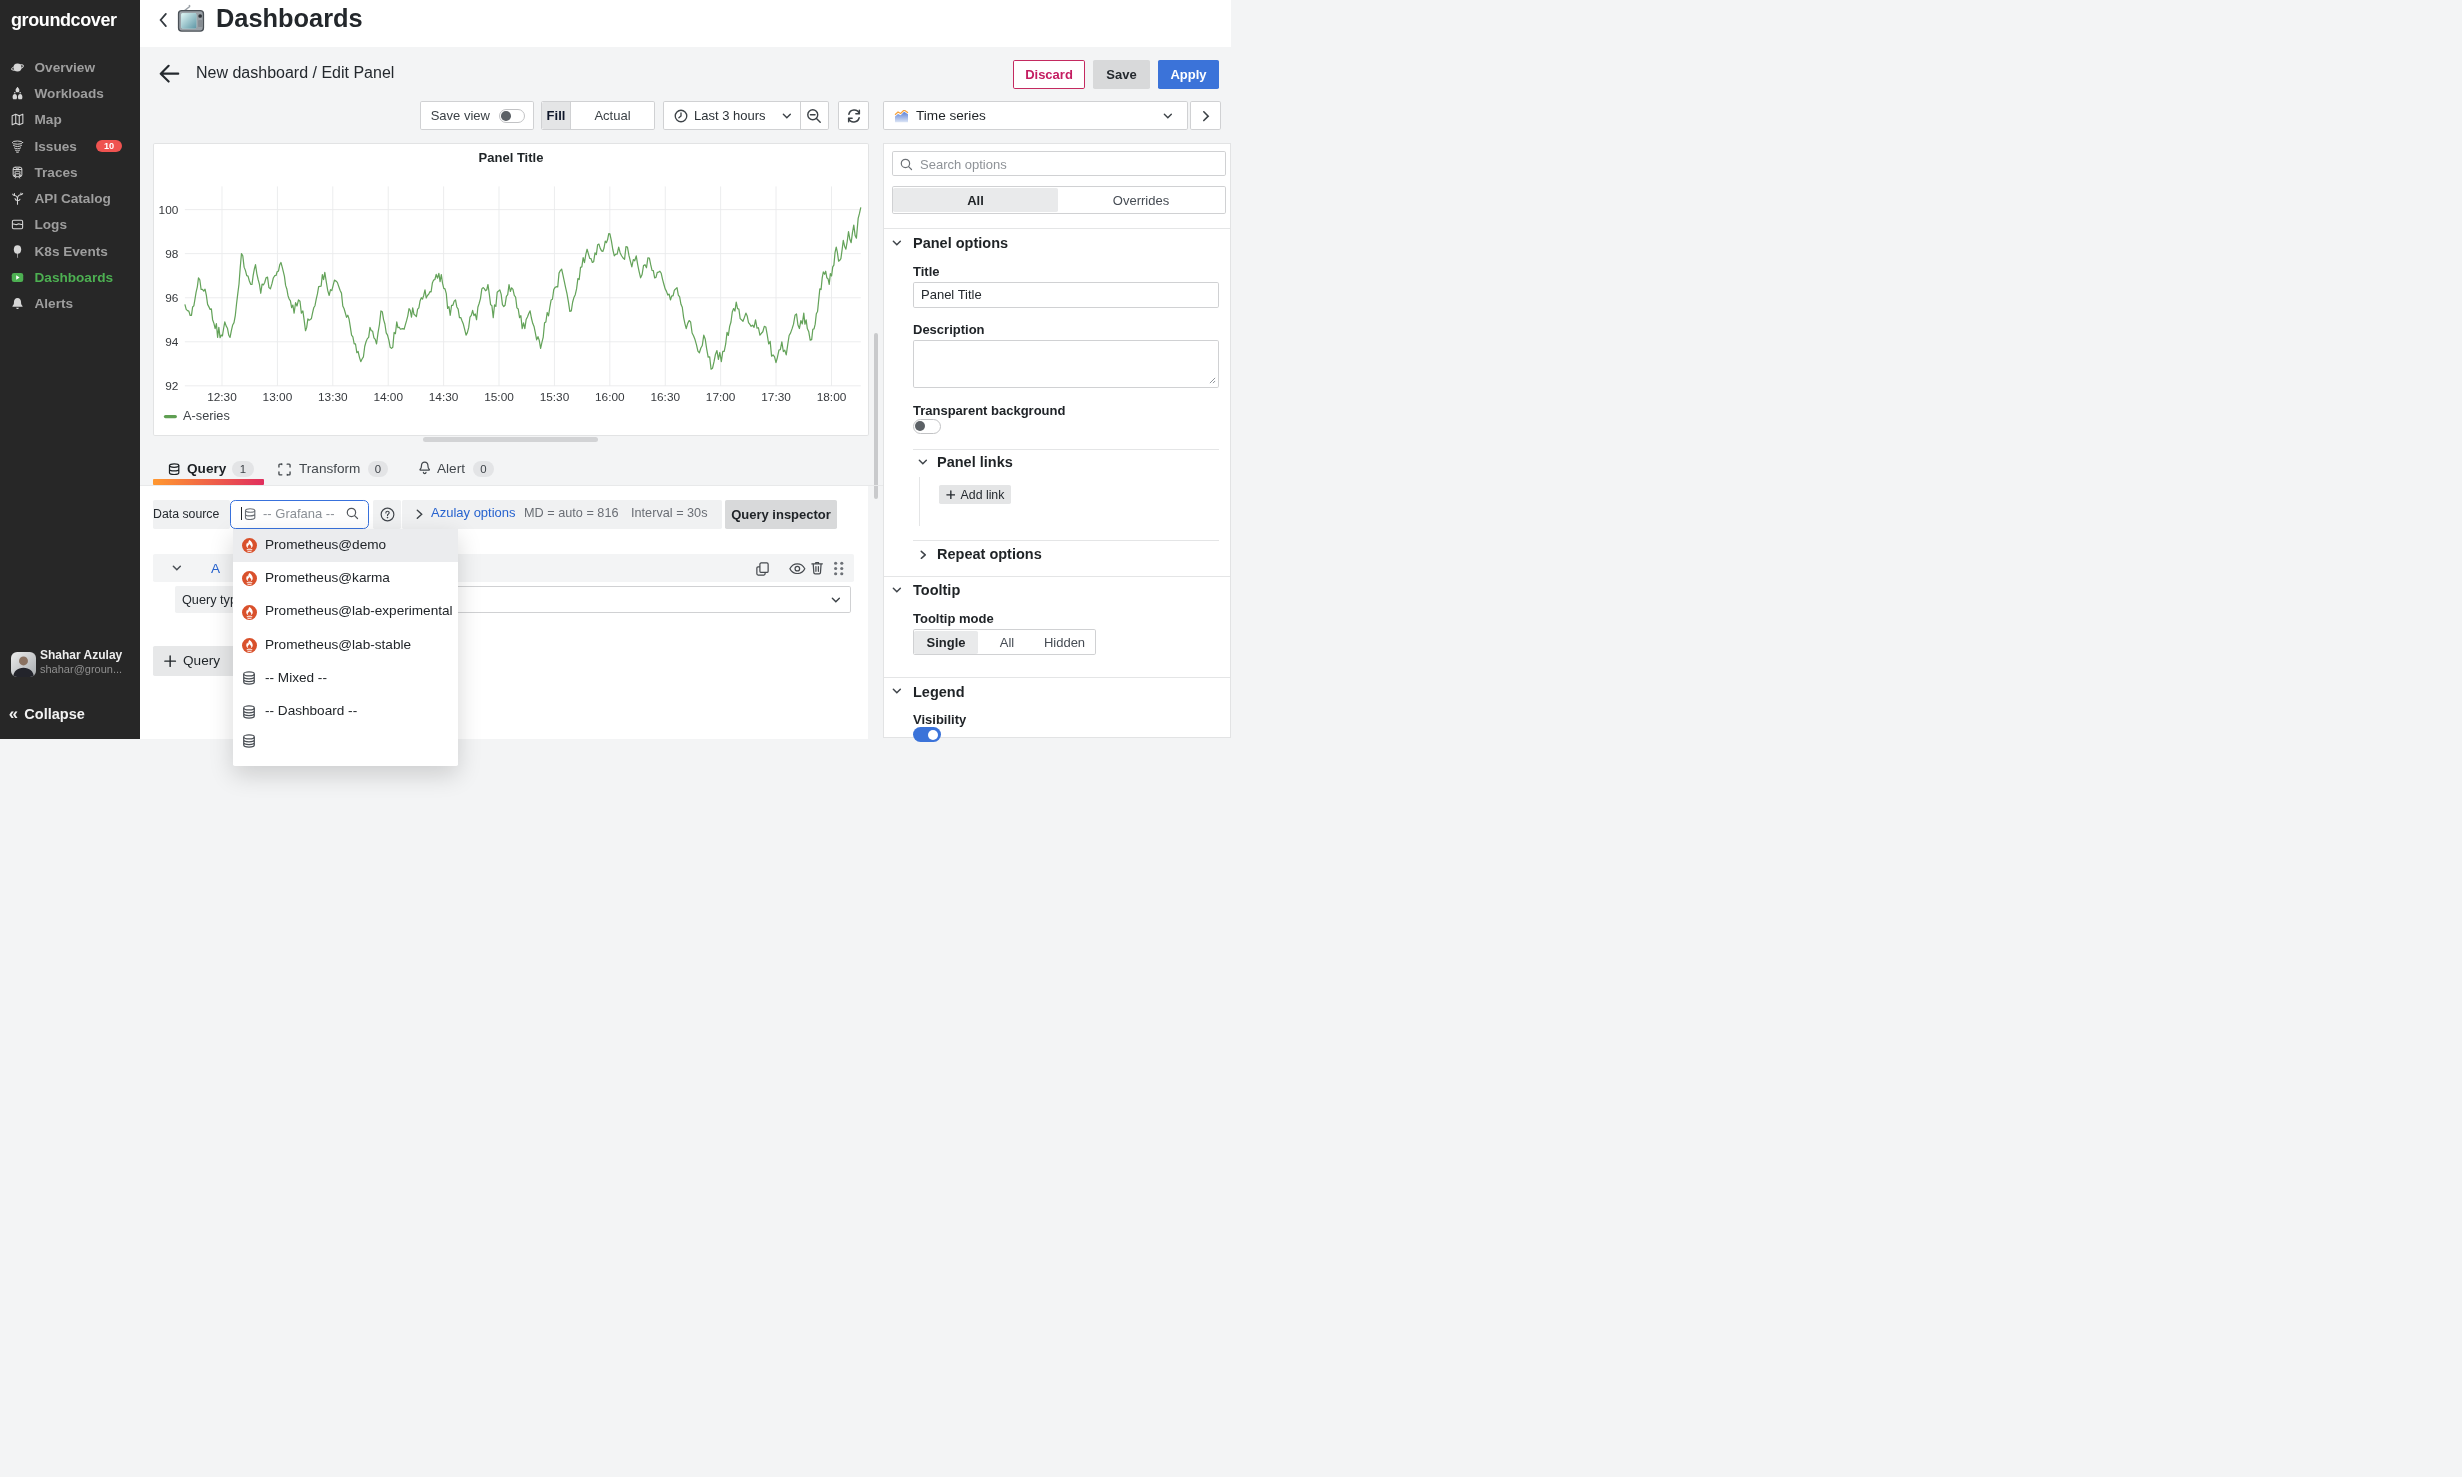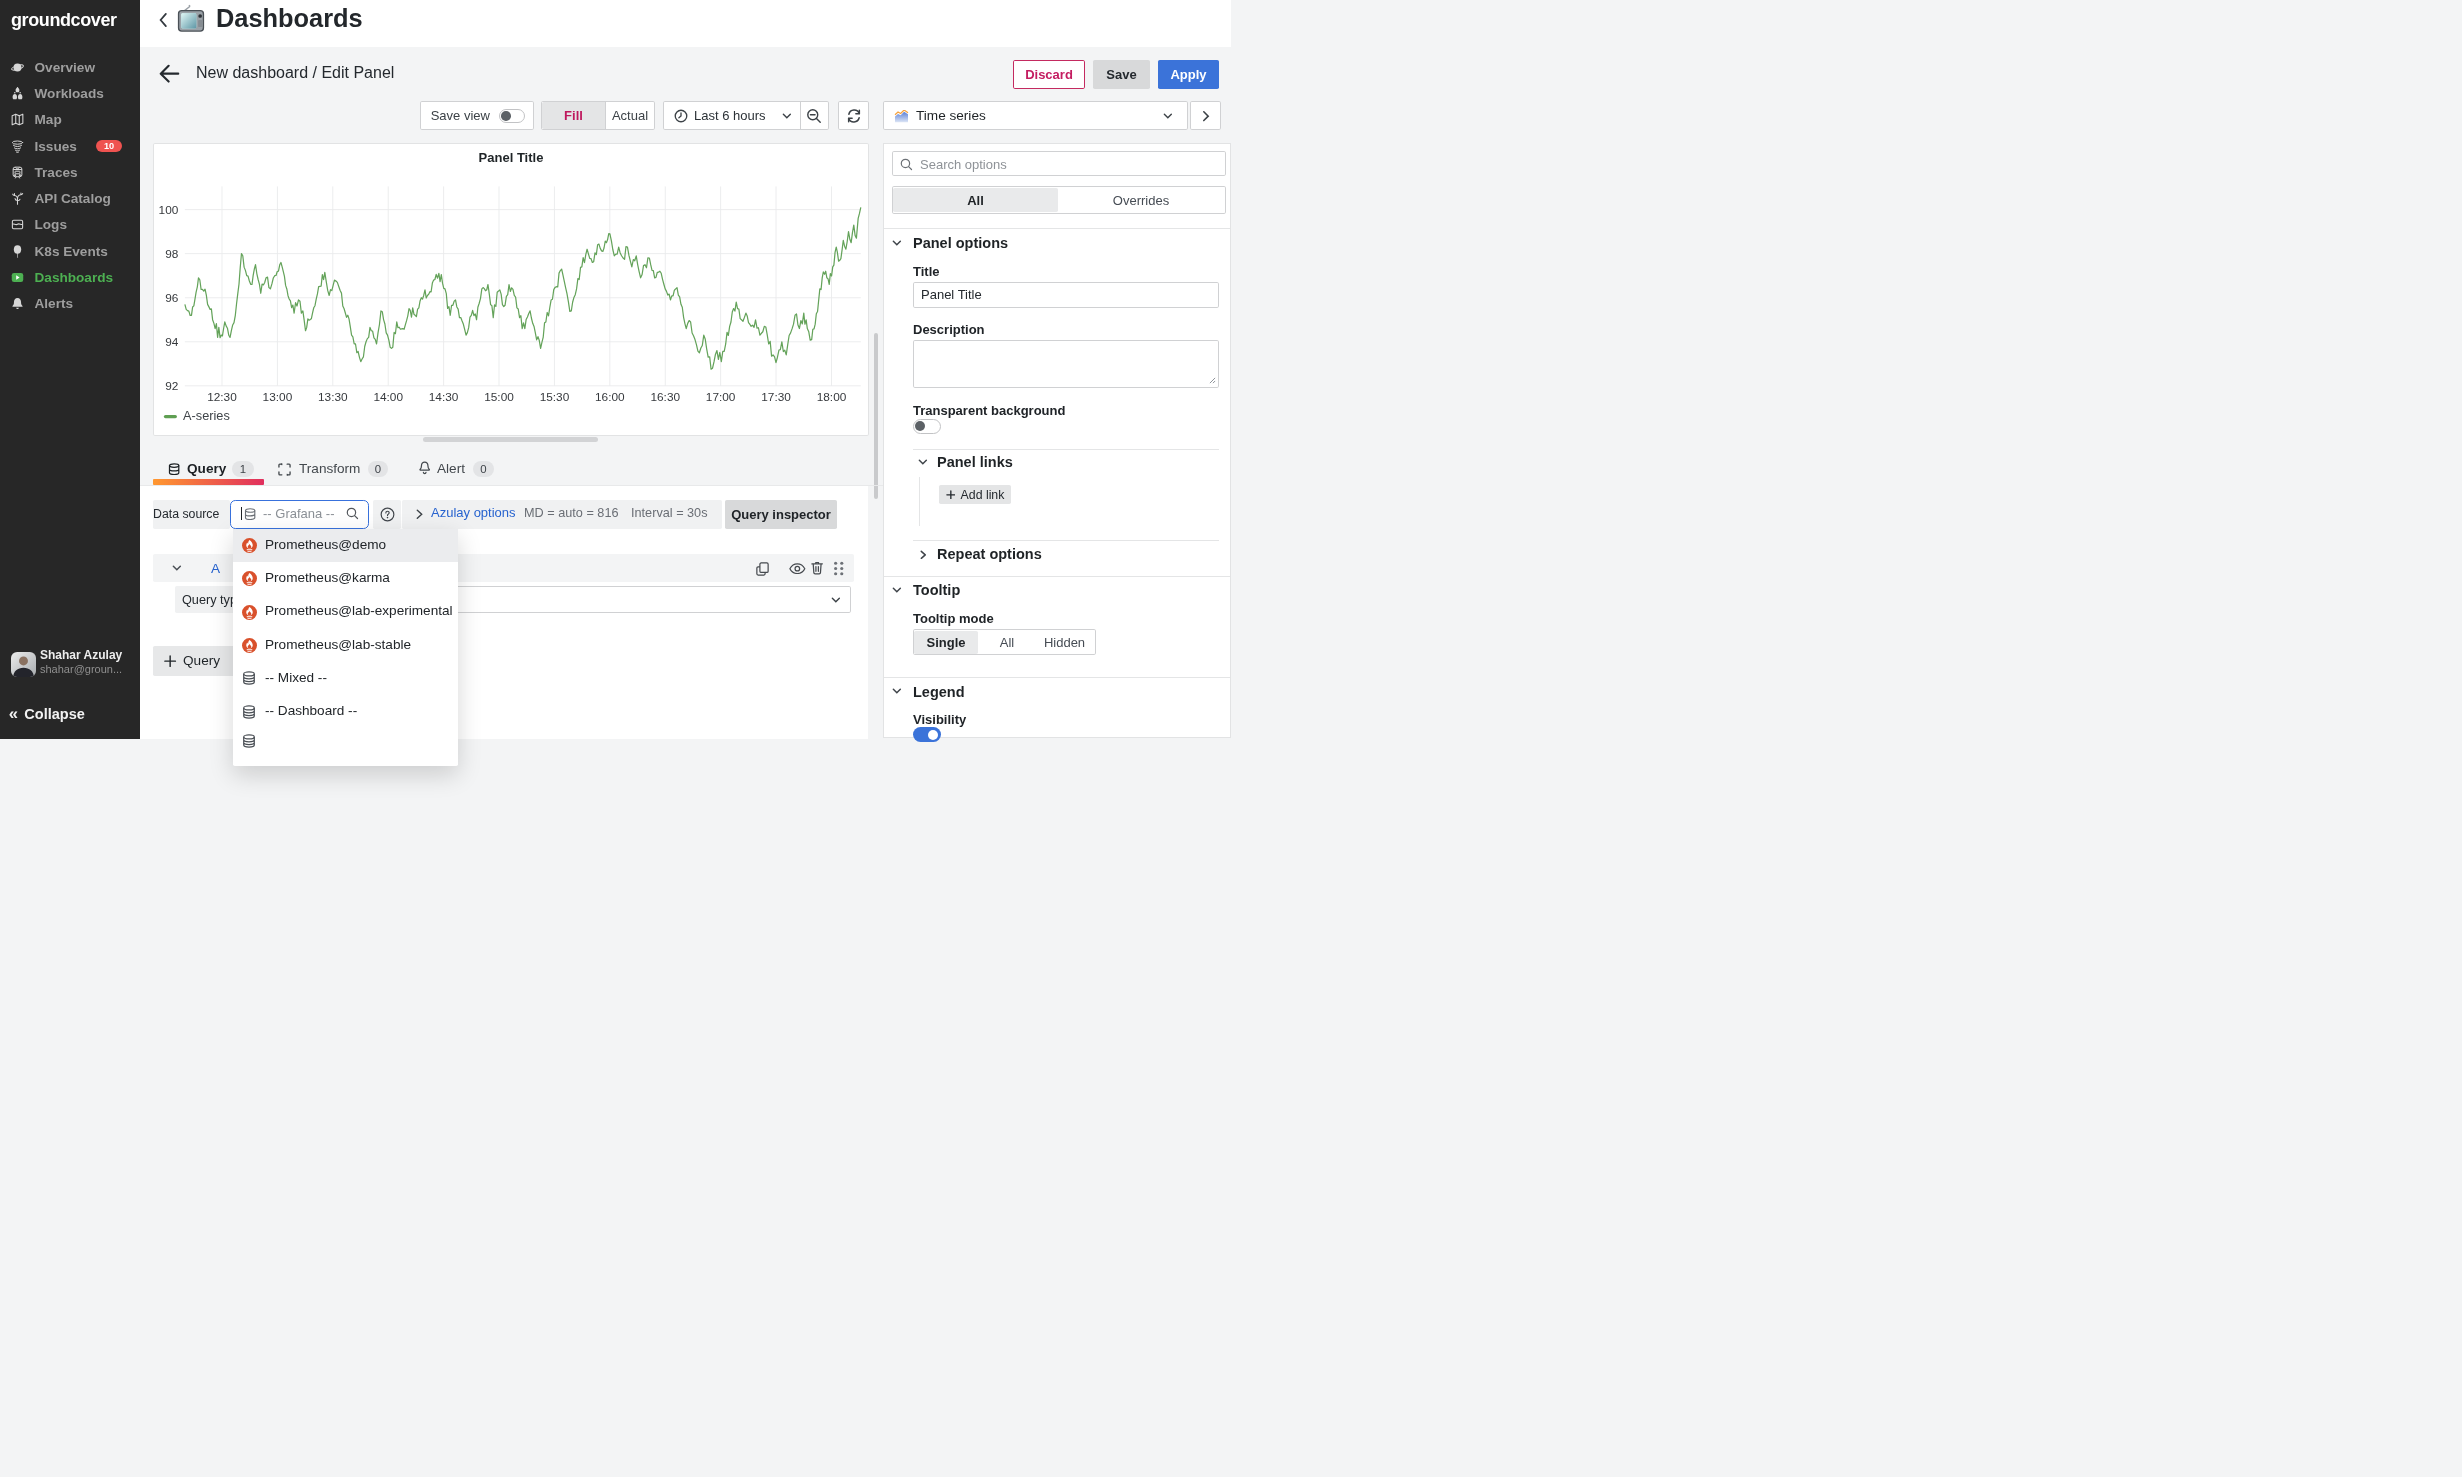--- a/index.html
+++ b/index.html
@@ -116,29 +116,29 @@
 <div class="btn abs" style="left:1013px;top:60px;width:72px;height:28.5px;background:#fff;border:0.9px solid #c42a60;color:#c41d61;font-weight:600">Discard</div>
 <div class="btn abs" style="left:1093px;top:60px;width:57px;height:28.5px;background:#d8d9da;color:#24292e;font-weight:600">Save</div>
 <div class="btn abs" style="left:1158px;top:60px;width:61px;height:28.5px;background:#3b73d9;color:#fff;font-weight:600">Apply</div>
 
 <div class="abs bord" style="left:420px;top:101px;width:114px;height:28.5px">
   <span class="abs" style="left:9.7px;top:6.1px;font-size:13px;color:#3c4247">Save view</span>
   <span class="abs" style="left:78px;top:7px;width:26px;height:14px;border:0.9px solid #c2c3c5;border-radius:8px;background:#fff"></span>
   <span class="abs" style="left:80px;top:9.2px;width:9.7px;height:9.7px;border-radius:50%;background:#5c6166"></span>
 </div>
 <div class="abs bord" style="left:541px;top:101px;width:114px;height:28.5px;display:flex">
-  <div style="width:64px;background:#e4e5e6;display:flex;align-items:center;justify-content:center;font-size:13px;font-weight:700;color:#be185d;border-right:0.9px solid #d0d1d3;border-radius:1.8px 0 0 1.8px">Fill</div>
+  <div style="width:29px;background:#e4e5e6;display:flex;align-items:center;justify-content:center;font-size:13px;font-weight:700;color:#0f172a;border-right:0.9px solid #d0d1d3;border-radius:1.8px 0 0 1.8px">Fill</div>
   <div style="flex:1;display:flex;align-items:center;justify-content:center;font-size:13px;color:#3c4247">Actual</div>
 </div>
 <div class="abs bord" style="left:663px;top:101px;width:166px;height:28.5px">
   <svg class="abs" style="left:9.7px;top:7px" width="14" height="14" viewBox="0 0 16 16" fill="none" stroke="#3c4247" stroke-width="1.5">
       <circle cx="8" cy="8" r="6.6"></circle>
       <path d="M8 4.5V8l-2.4 2" stroke-linecap="round"></path>
     </svg>
-  <span class="abs" style="left:30px;top:6.1px;font-size:13px;font-weight:500;color:#2c3237">Last 6 hours</span>
+  <span class="abs" style="left:30px;top:6.1px;font-size:13px;font-weight:500;color:#2c3237">Last 3 hours</span>
   <svg class="abs" style="left:118px;top:11.4px" width="9.7" height="6.1" viewBox="0 0 11 7" fill="none" stroke="#3c4247" stroke-width="1.6" stroke-linecap="round">
       <path d="M1.5 1.5l4 4 4-4"></path>
     </svg>
   <div class="abs" style="left:136px;top:0;width:0.9px;height:27px;background:#d0d1d3"></div>
   <svg class="abs" style="left:142px;top:6.1px" width="16" height="16" viewBox="0 0 18 18" fill="none" stroke="#3c4247" stroke-width="1.6" stroke-linecap="round">
       <circle cx="7.6" cy="7.6" r="5.6"></circle>
       <path d="M5 7.6h5.2M11.8 11.8L16 16"></path>
     </svg>
 </div>
 <div class="abs bord" style="left:838px;top:101px;width:31px;height:28.5px">

